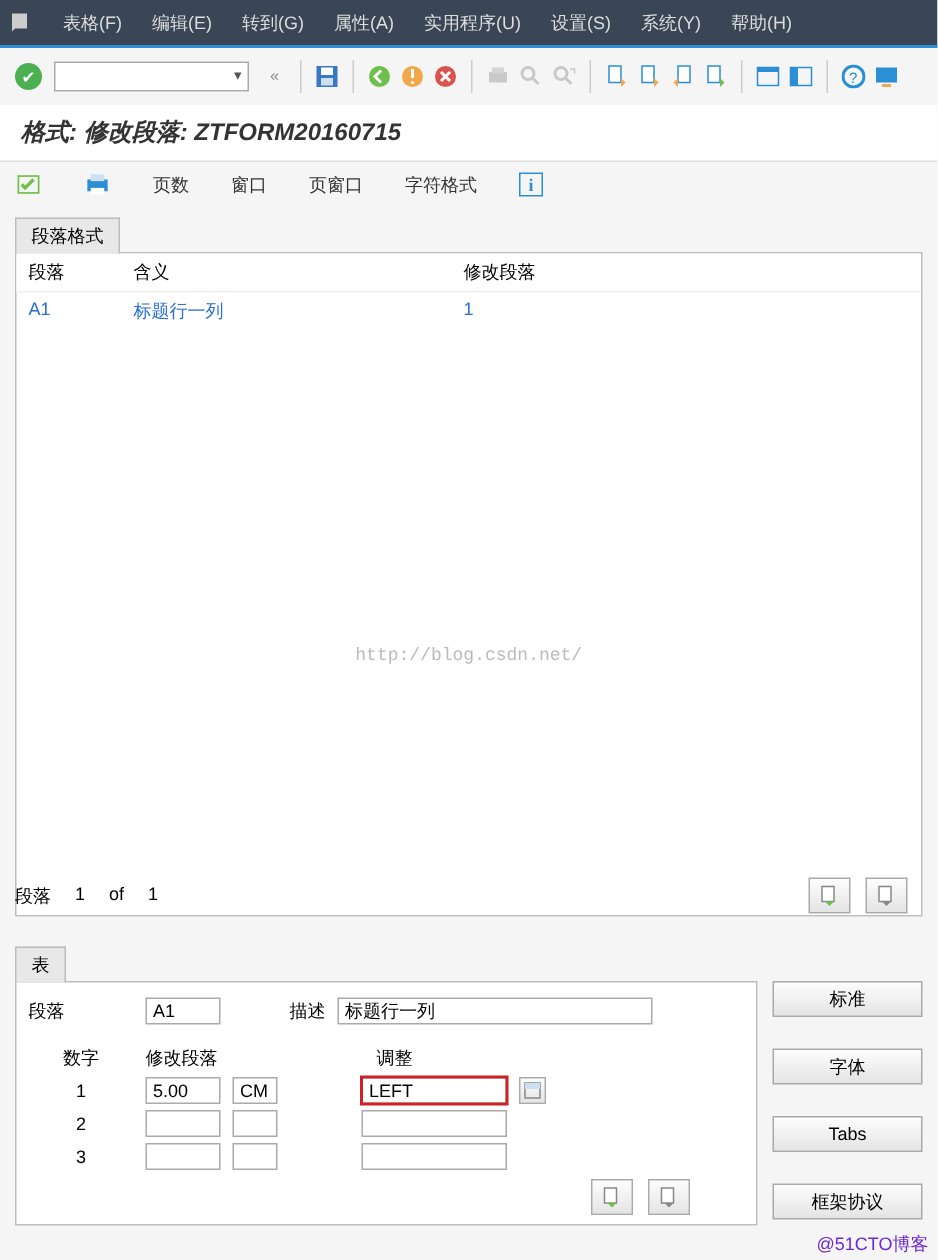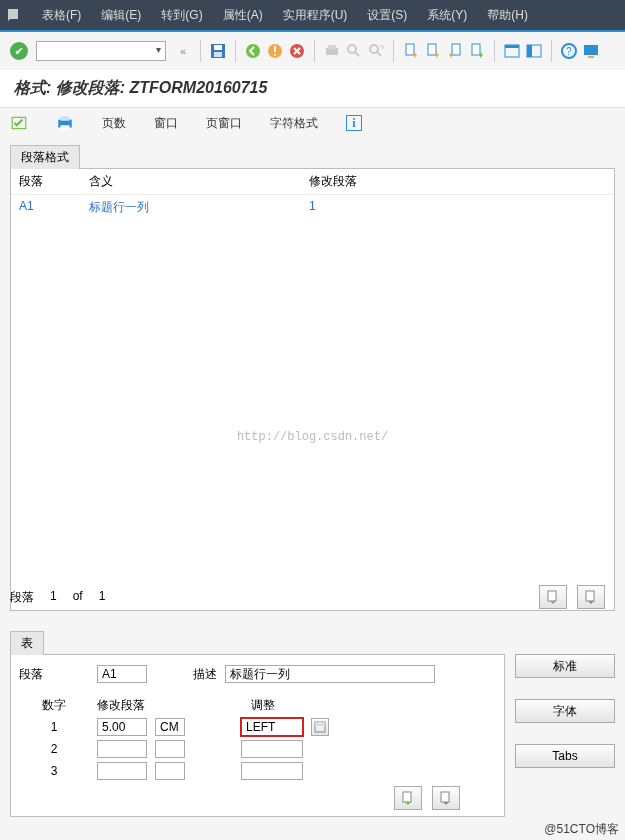--- a/index.html
+++ b/index.html
@@ -162,36 +162,36 @@
     cursor: pointer;
   }
   .form-row { display:flex; align-items:center; gap:8px; margin: 4px 0; }
   .lbl { width: 70px; }
   .inp {
     height: 18px; border:1px solid #aaa; background:#fff; padding: 1px 4px;
     font-family: inherit; font-size: 12px;
   }
   .inp-small { width: 50px; }
   .inp-unit { width: 30px; }
-  .inp-med { width: 62px; }
+  .inp-med { width: 97px; }
   .inp-desc { width: 210px; }
   .sel-focus { outline: 2px solid #c22; outline-offset: -1px; }
   .pick-btn {
     width: 18px; height: 18px; border:1px solid #aaa; background:linear-gradient(#fdfdfd,#e4e4e4);
     display:flex; align-items:center; justify-content:center; cursor:pointer;
   }
   .grid-hdr2 { display:flex; gap: 8px; margin: 6px 0 2px; }
   .w-num { width: 70px; text-align: center; }
   .w-mark { width: 90px; }
   .w-adj { width: 100px; margin-left: 56px; }
   .lower-footer-btns {
     display:flex; gap:10px; justify-content:flex-end; margin-top:6px; padding-right: 36px;
   }
   .watermark2 {
-    position:absolute; right:6px; bottom:2px; color:#404040; font-size:12px;
+    position:absolute; right:6px; bottom:2px; color:#6d28d9; font-size:12px;
   }
   .spacer-block { height: 390px; }
 </style>
 </head>
 <body>
 
 <div class="menu-bar">
   <span class="app-icon">
     <svg viewBox="0 0 16 16">
         <path fill="#ccc" d="M2 2h10v10H4l-2 2z"></path>
@@ -434,17 +434,18 @@
                 <path d="M8 15l3-3H5z" fill="#888"></path>
               </svg>
             </span>
         </div>
       </div>
     </div>
     <div class="right-lower">
       <div class="wide-btn">标准</div>
       <div class="wide-btn">字体</div>
       <div class="wide-btn">Tabs</div>
+      <div class="wide-btn">框架协议</div>
     </div>
   </div>
 </div>
 
 <div class="watermark2">@51CTO博客</div>
 
 </body></html>

